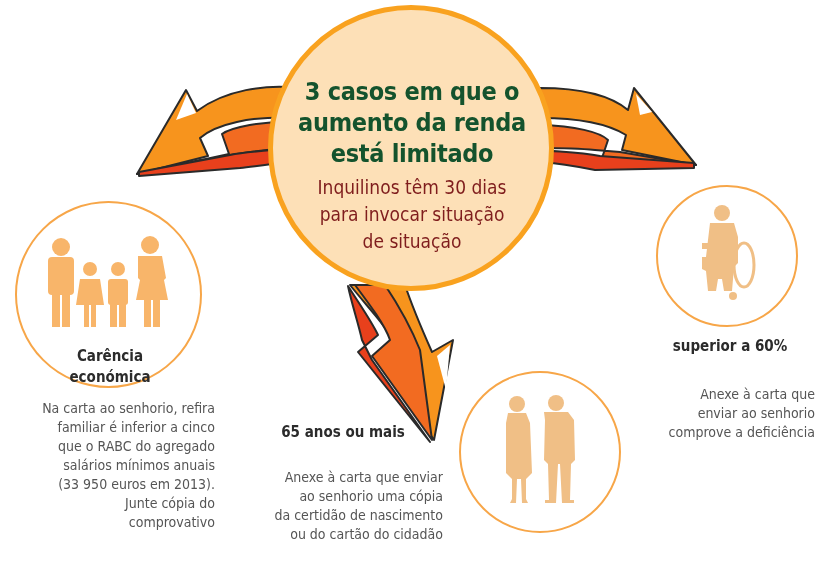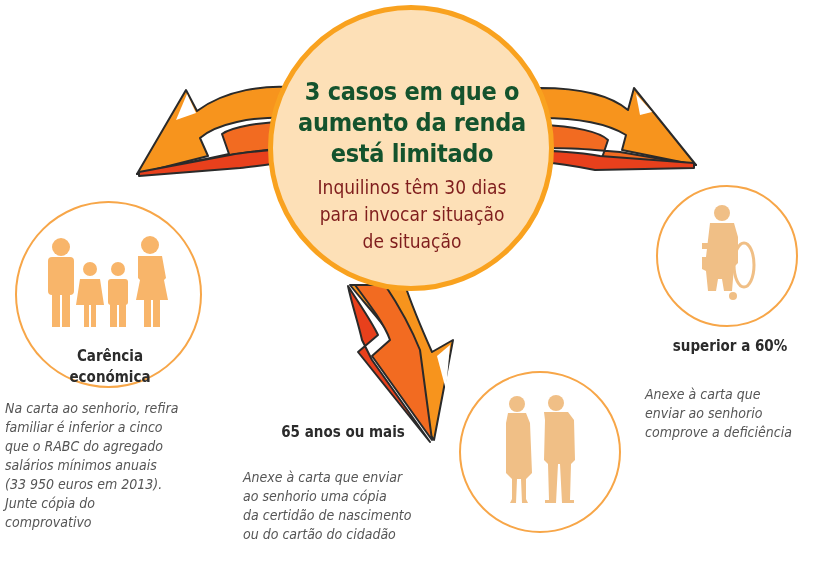--- a/index.html
+++ b/index.html
@@ -13,21 +13,21 @@
   .title {
     position:absolute; left:282px; top:76px; width:260px; text-align:center;
     color:#14532d; font-weight:bold; font-size:25px; line-height:31px; letter-spacing:-0.3px;
   }
   .subtitle {
     position:absolute; left:282px; top:174px; width:260px; text-align:center;
     color:#7f1d1d; font-size:19px; line-height:27px;
   }
   .ring { position:absolute; border-radius:50%; border:2px solid #f7a648; box-sizing:border-box; background:#fff; }
   .case-title { position:absolute; text-align:center; font-weight:bold; color:#2b2b2b; font-size:15px; line-height:21px; }
-  .case-text { position:absolute; text-align:left; color:#555; font-size:14px; line-height:19px;font-style:italic; }
+  .case-text { position:absolute; text-align:right; color:#555; font-size:14px; line-height:19px; }
 </style>
 </head>
 <body>
 
 <svg class="arrows" width="824" height="561">
 
   <g stroke="#2a2a2a" stroke-width="2" stroke-linejoin="round">
     <path d="M300,118 C250,115 215,125 200,138 L208,156 L137,174 L186,90 L197,111 C225,90 265,84 300,88 Z" fill="#f7941d"></path>
     <path d="M300,122 C262,120 230,128 222,134 L229,154 L137,174 L200,160 L230,155 C260,150 285,148 300,148 Z" fill="#f26b21"></path>
     <path d="M300,148 C270,150 245,152 230,155 L139,172 L139,176 L240,168 C265,165 285,162 300,162 Z" fill="#e8401c"></path>

